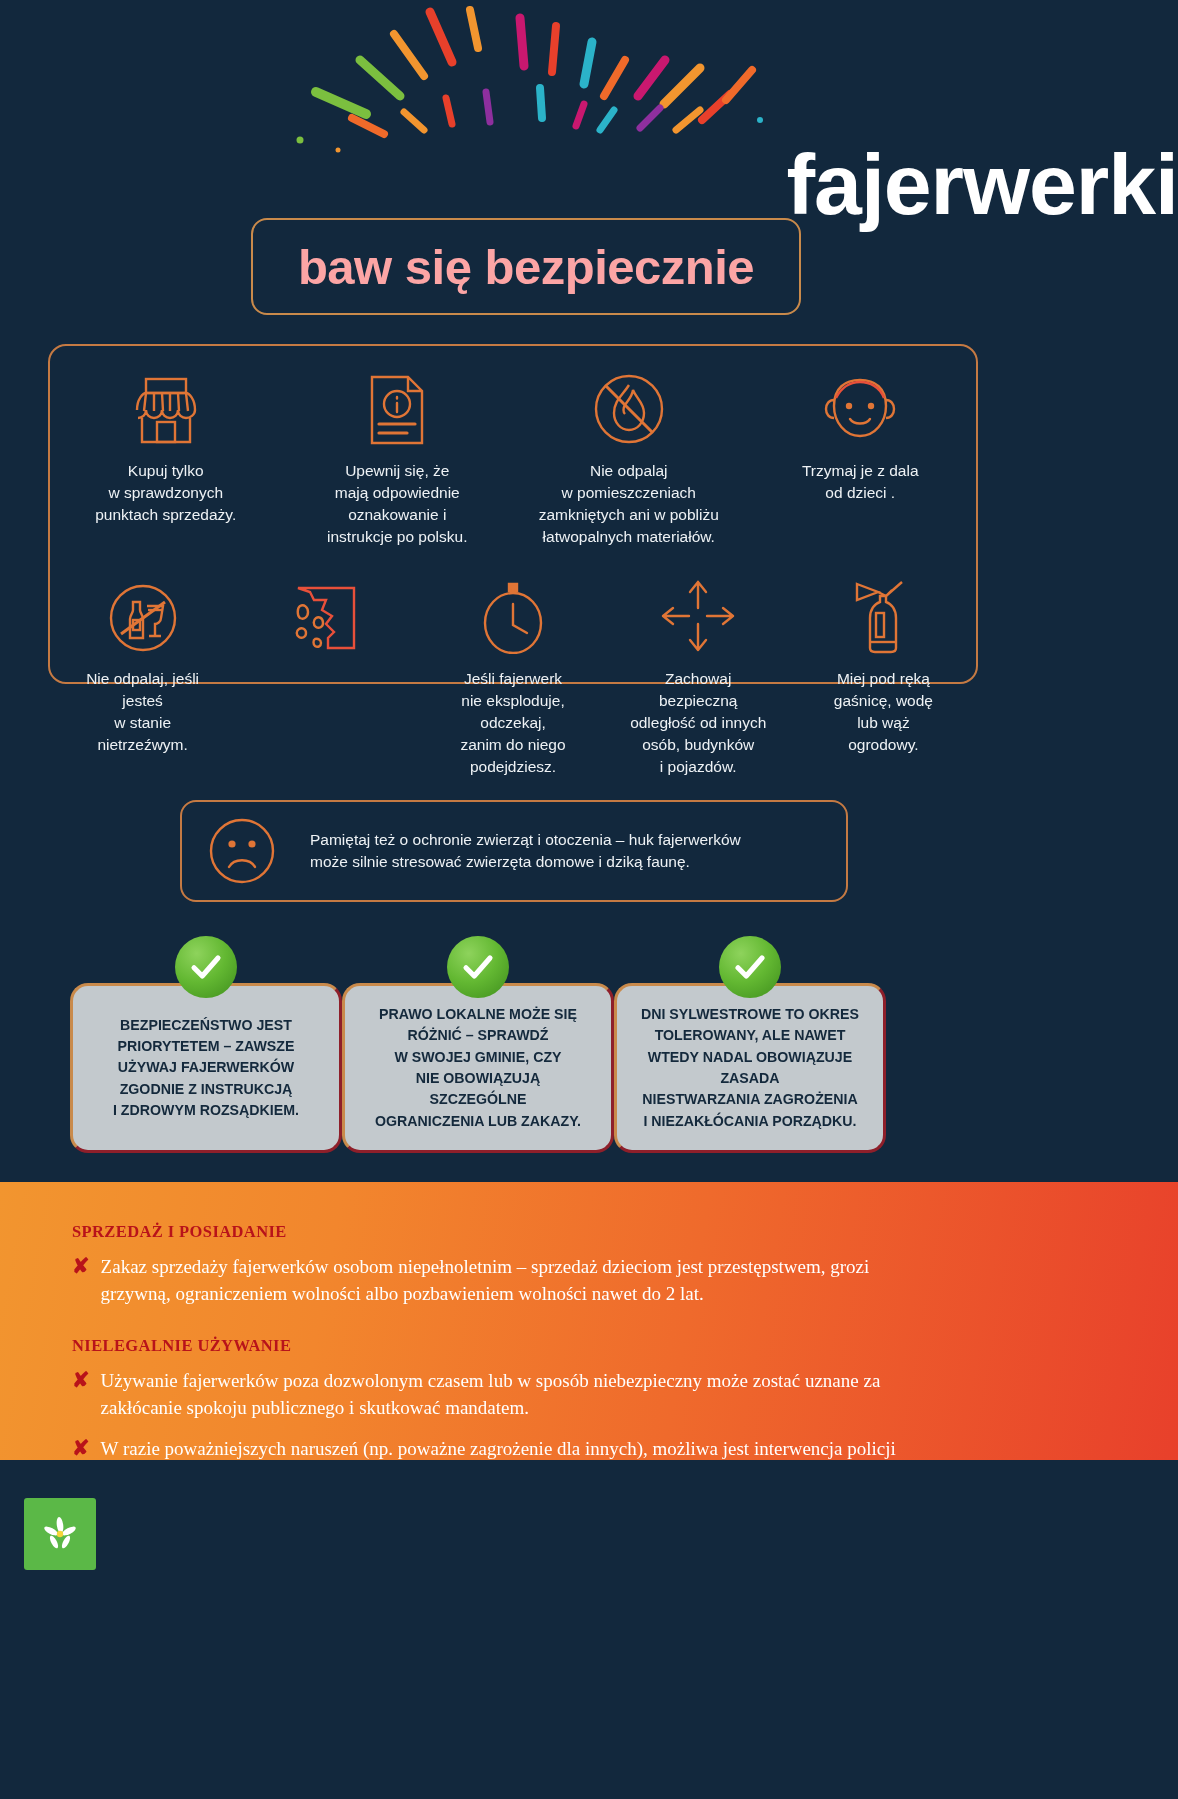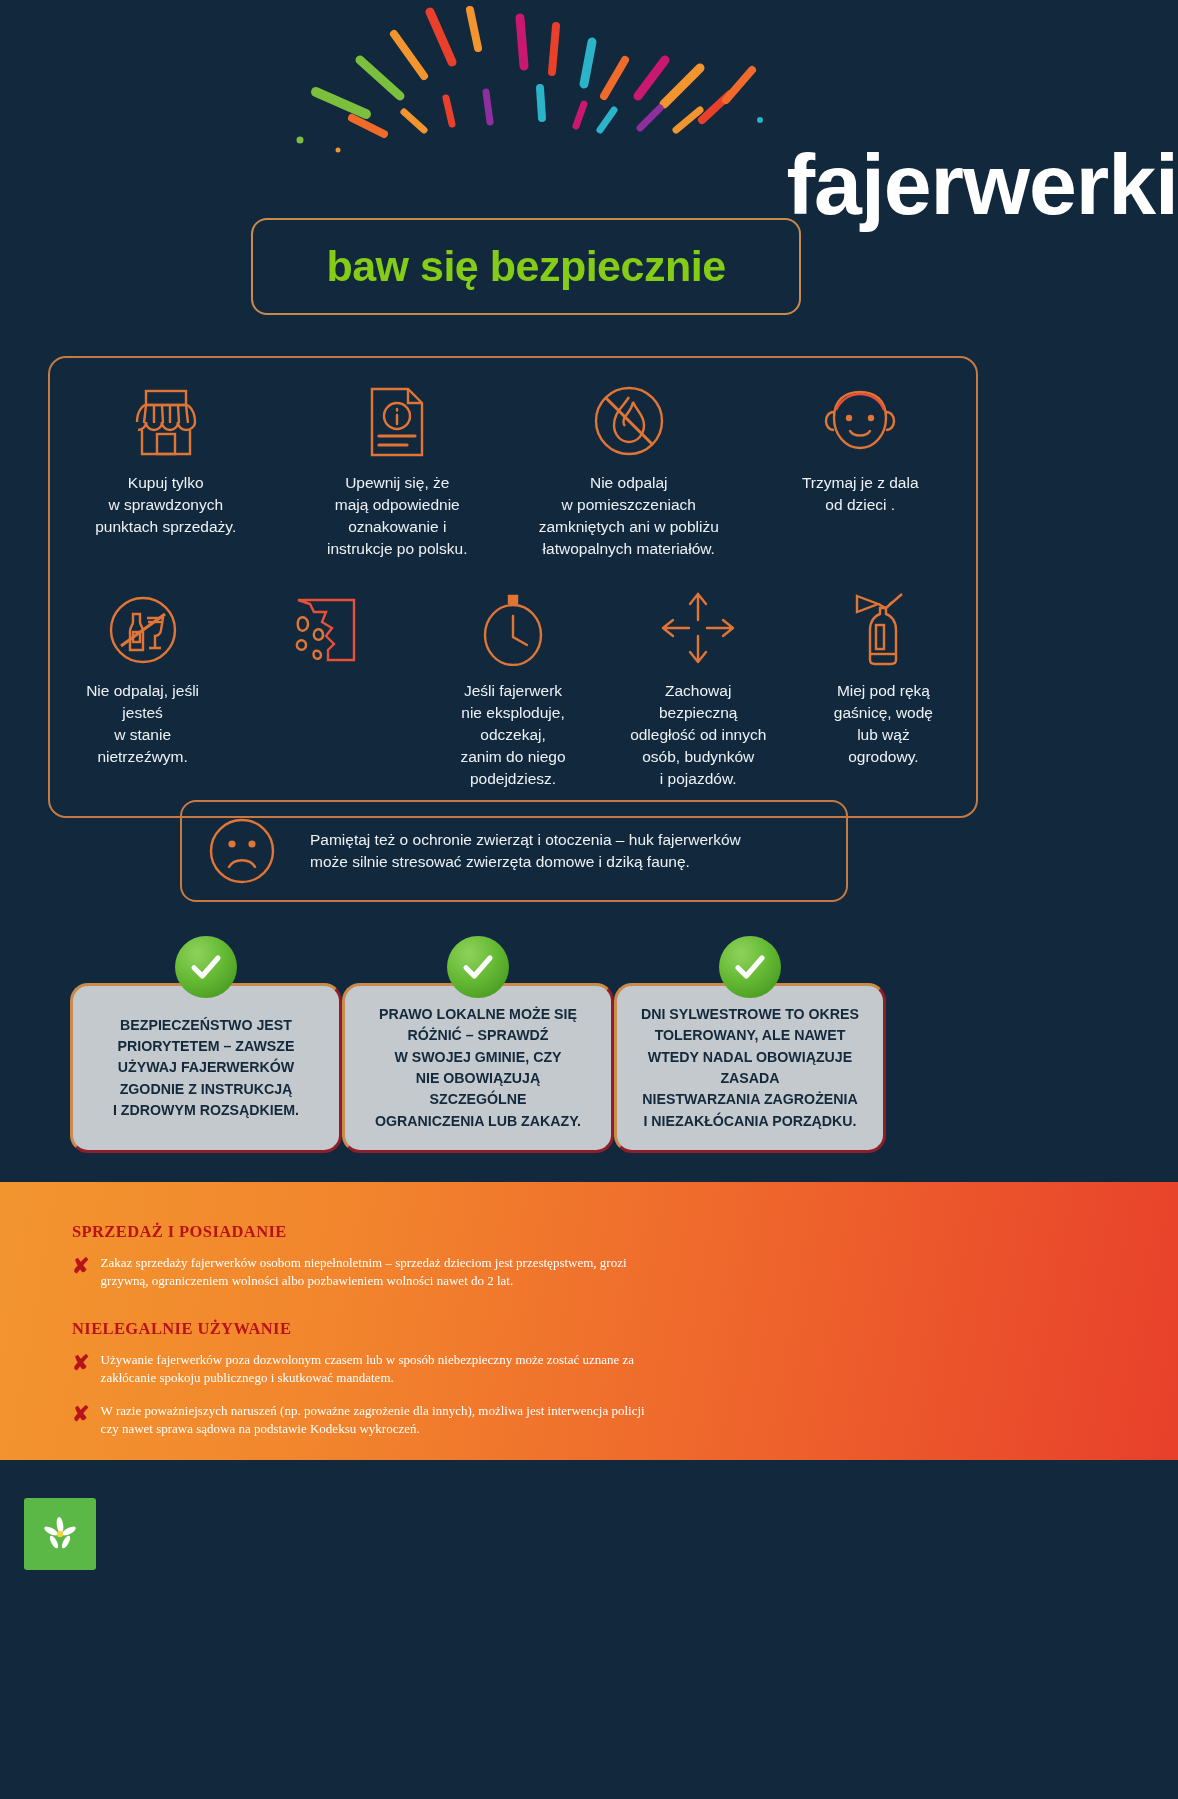--- a/index.html
+++ b/index.html
@@ -20,28 +20,28 @@
     font-size: 86px; font-weight: bold; letter-spacing: -1px;
     z-index: 5;
   }
   .subtitle-box {
     position: absolute; left: 251px; top: 218px;
     width: 550px; height: 97px;
     border: 2px solid #c98a4b; border-radius: 16px;
     display: flex; align-items: center; justify-content: center;
   }
   .subtitle {
-    color: #84cc16; font-size: 43px; font-weight: bold; letter-spacing: -0.5px;
+    color: #fca5a5; font-size: 49px; font-weight: bold; letter-spacing: -0.5px;
   }
 
   
   .grid-panel {
     position: absolute; left: 48px; top: 344px;
-    width: 930px; height: 462px;
-    border: 2px solid #c57a43; border-radius: 18px; margin-top: 12px;
+    width: 930px; height: 340px;
+    border: 2px solid #c57a43; border-radius: 18px;
   }
   .row { display: flex; width: 100%; }
   .row1 { padding-top: 22px; }
   .row2 { padding-top: 10px; }
   .cell { flex: 1; text-align: center; padding: 0 6px; }
   .cell .ico { height: 78px; display: flex; align-items: flex-end; justify-content: center; }
   .cell .cap {
     margin-top: 14px; color: #eef2f5;
     font-size: 15.5px; line-height: 1.42; white-space: pre-line;
   }
@@ -88,21 +88,21 @@
     padding: 40px 72px 0 72px;
     font-family: Liberation Serif, serif;
   }
   .legal h3 {
     color: #b8131a; font-size: 16.5px; font-weight: bold;
     letter-spacing: 0.4px; margin-bottom: 12px;
   }
   .legal h3.second { margin-top: 28px; }
   .legal .item { display: flex; margin-bottom: 14px; }
   .legal .x { color: #b8131a; font-size: 21px; font-weight: bold; line-height: 1.15; margin-right: 11px; }
-  .legal .txt { color: #ffffff; font-size: 13px; line-height: 1.42; white-space: pre-line; }
+  .legal .txt { color: #ffffff; font-size: 19px; line-height: 1.42; white-space: pre-line; }
 
   
   .footer { position: absolute; left: 0; top: 1460px; width: 1178px; height: 339px; background: #12283d; }
   .logo {
     position: absolute; left: 24px; top: 38px;
     width: 72px; height: 72px; background: #5bb847; border-radius: 3px;
     display: flex; align-items: center; justify-content: center;
   }
   .logo svg { width: 40px; height: 40px; }
 </style>

